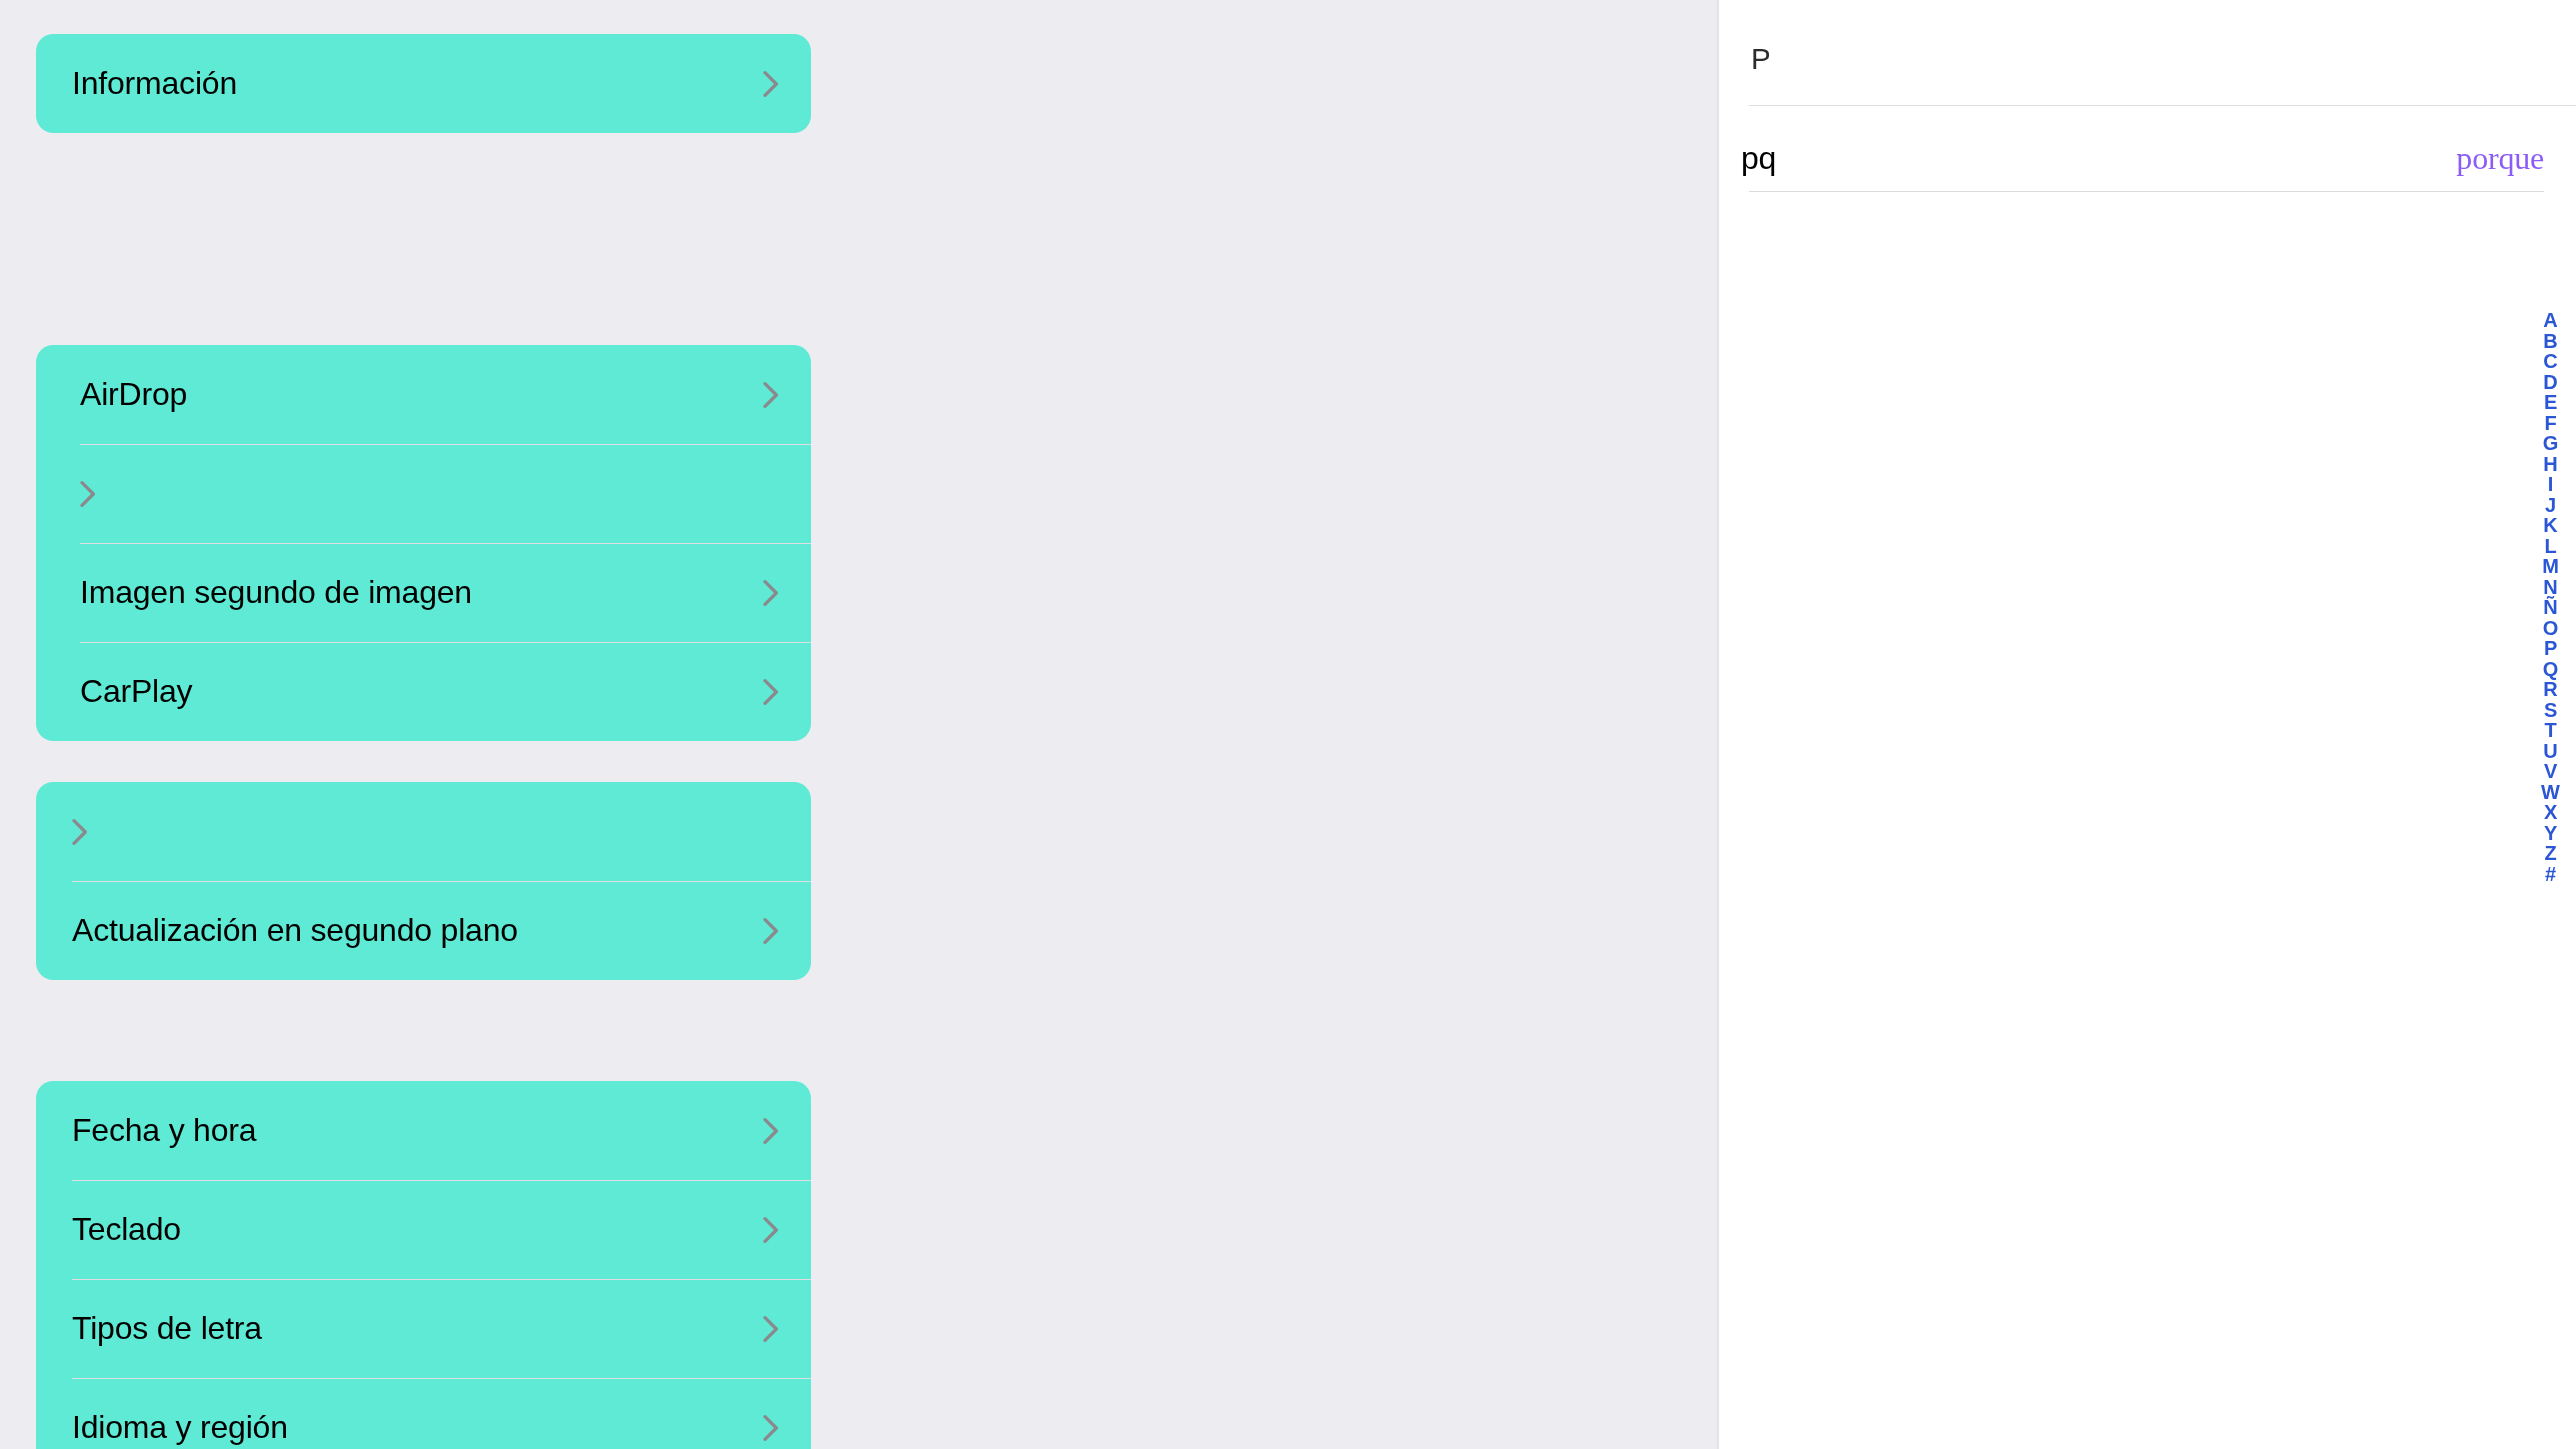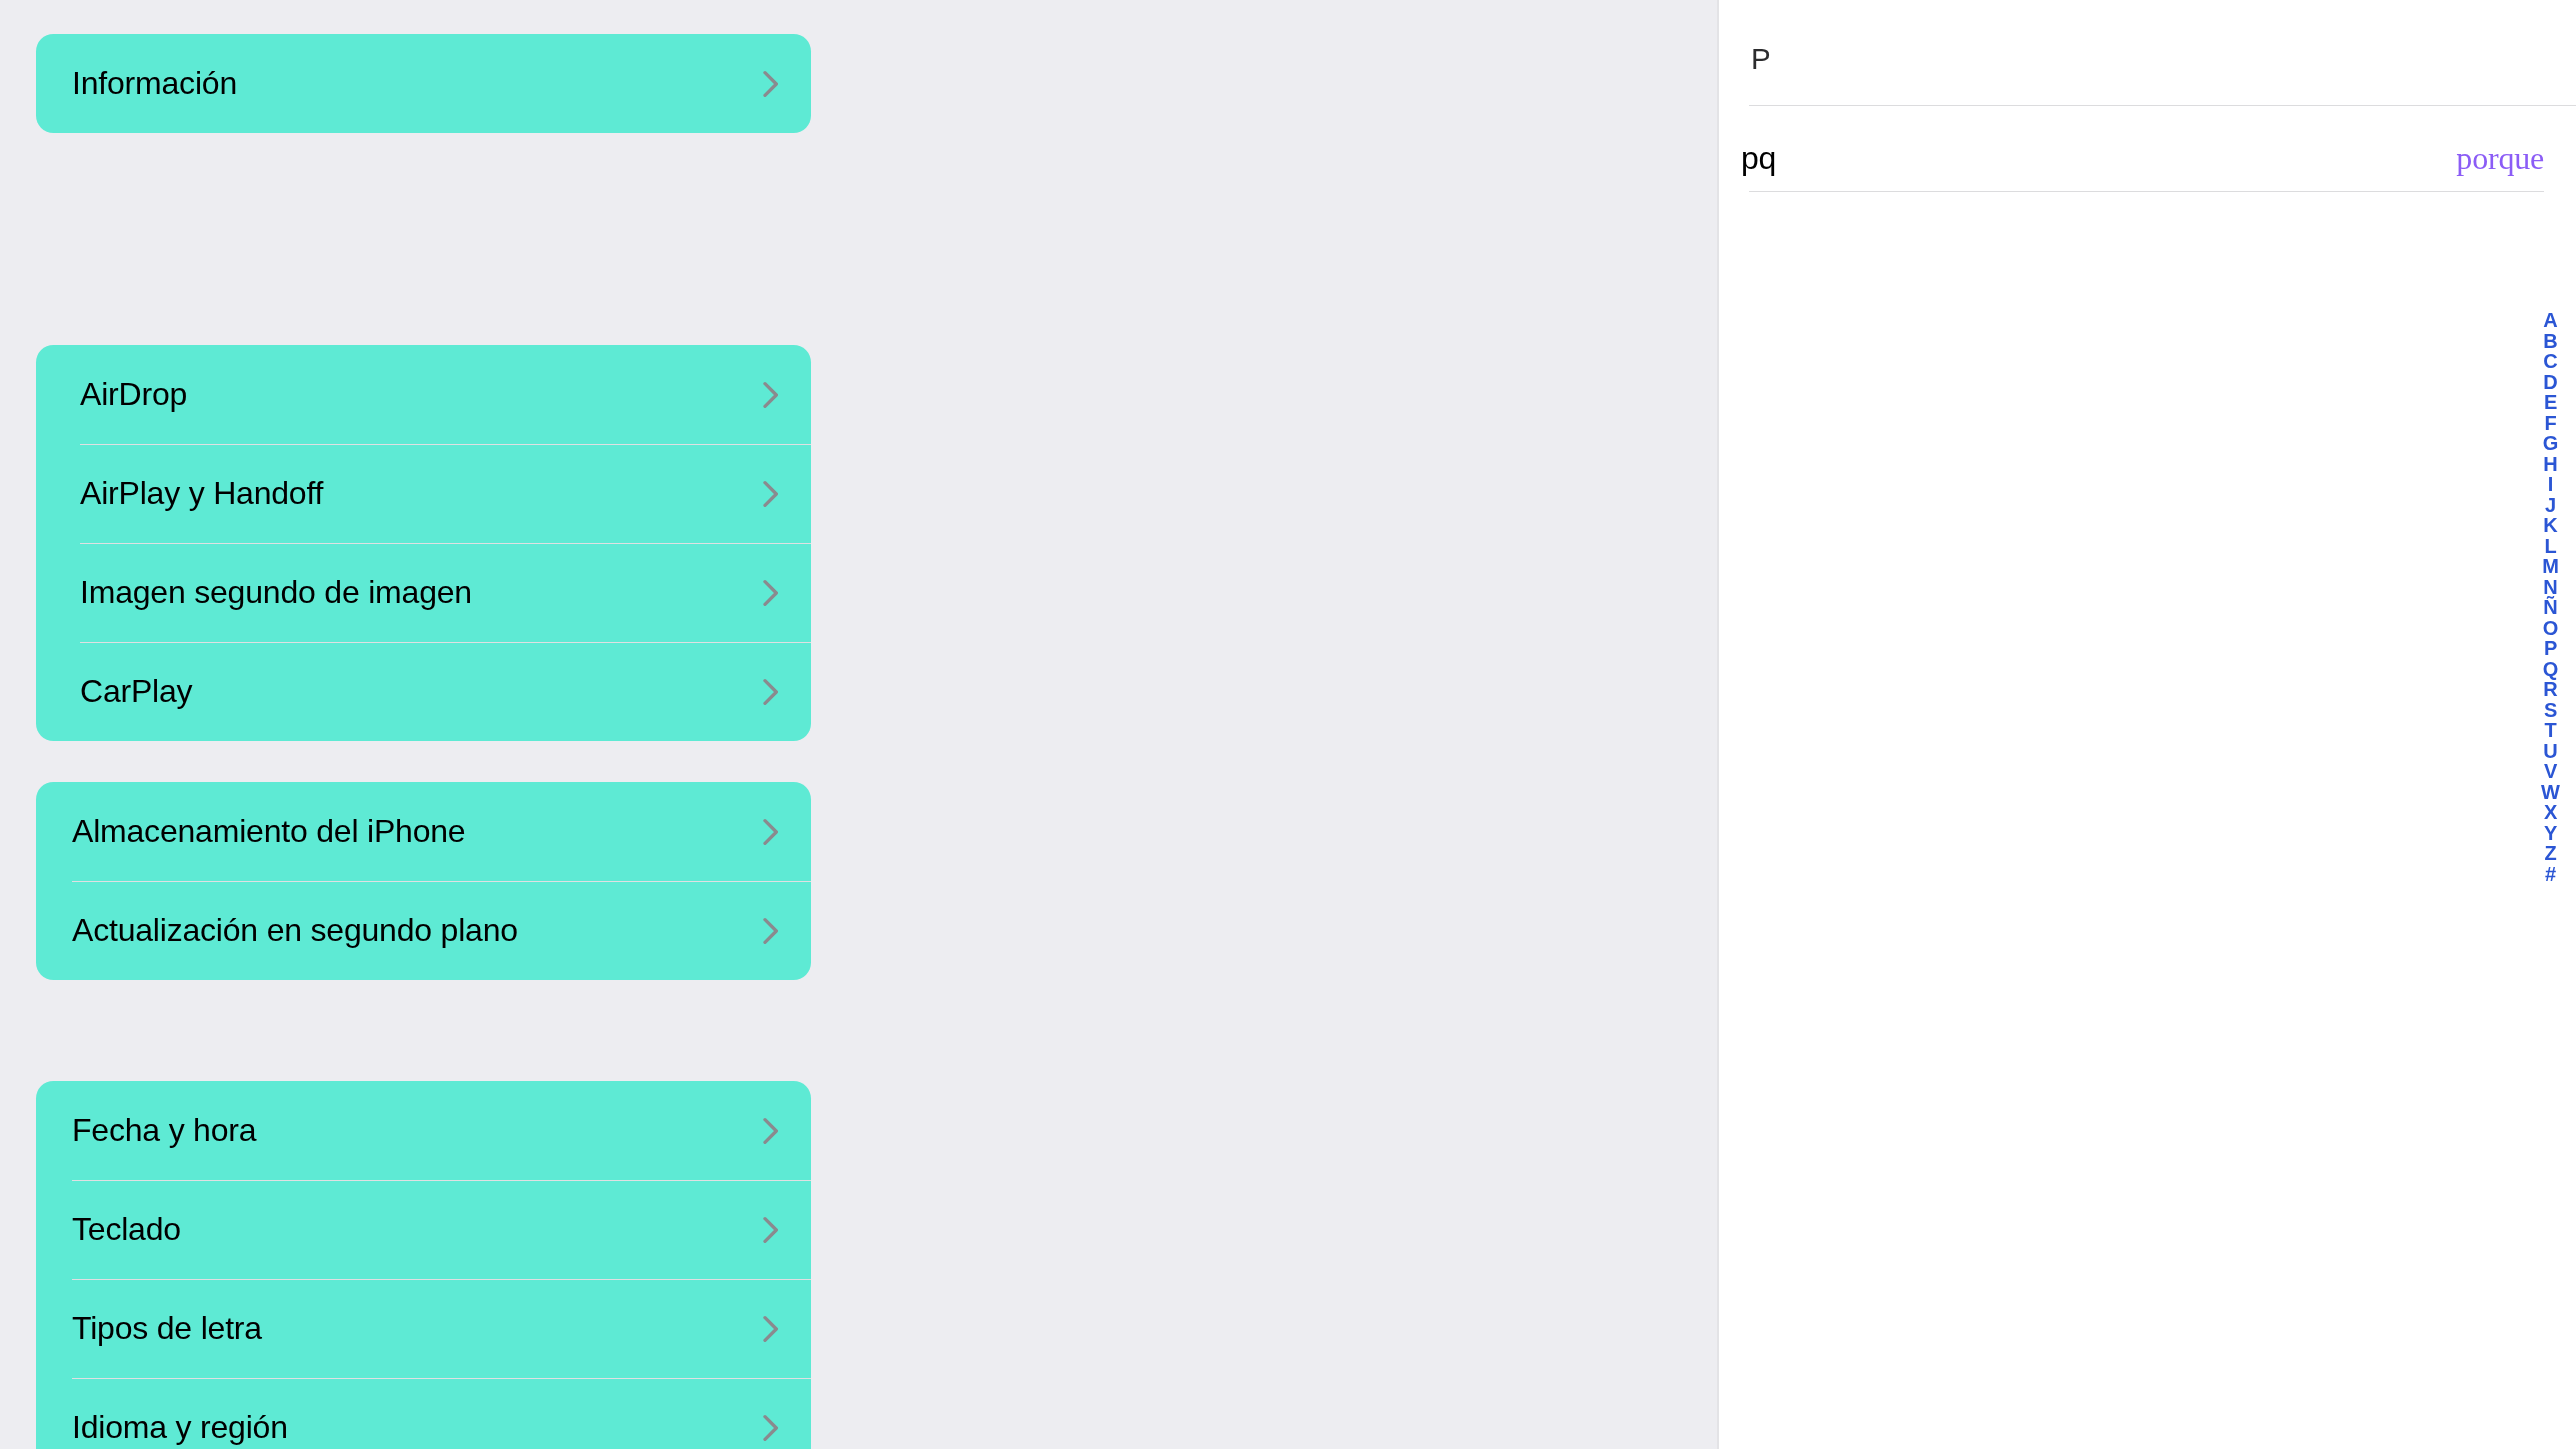--- a/index.html
+++ b/index.html
@@ -158,21 +158,20 @@
       <div class="card card-left" style="top:345px;padding-left:8px;">
         <div class="row">
           <span class="row-label">AirDrop</span>
           <span class="chev">
             <svg viewBox="0 0 24 42">
                 <polyline points="3,4 20,21 3,38" fill="none" stroke="#8A8A8E" stroke-width="5" stroke-linecap="round" stroke-linejoin="round"></polyline>
               </svg>
           </span>
         </div>
         <div class="row">
-          <span class="row-label">AirPlay y Handoff</span>
           <span class="chev">
             <svg viewBox="0 0 24 42">
                 <polyline points="3,4 20,21 3,38" fill="none" stroke="#8A8A8E" stroke-width="5" stroke-linecap="round" stroke-linejoin="round"></polyline>
               </svg>
           </span>
         </div>
         <div class="row">
           <span class="row-label">Imagen segundo de imagen</span>
           <span class="chev">
             <svg viewBox="0 0 24 42">
@@ -185,21 +184,20 @@
           <span class="chev">
             <svg viewBox="0 0 24 42">
                 <polyline points="3,4 20,21 3,38" fill="none" stroke="#8A8A8E" stroke-width="5" stroke-linecap="round" stroke-linejoin="round"></polyline>
               </svg>
           </span>
         </div>
       </div>
 
       <div class="card card-left" style="top:782px;">
         <div class="row">
-          <span class="row-label">Almacenamiento del iPhone</span>
           <span class="chev">
             <svg viewBox="0 0 24 42">
                 <polyline points="3,4 20,21 3,38" fill="none" stroke="#8A8A8E" stroke-width="5" stroke-linecap="round" stroke-linejoin="round"></polyline>
               </svg>
           </span>
         </div>
         <div class="row">
           <span class="row-label">Actualización en segundo plano</span>
           <span class="chev">
             <svg viewBox="0 0 24 42">

